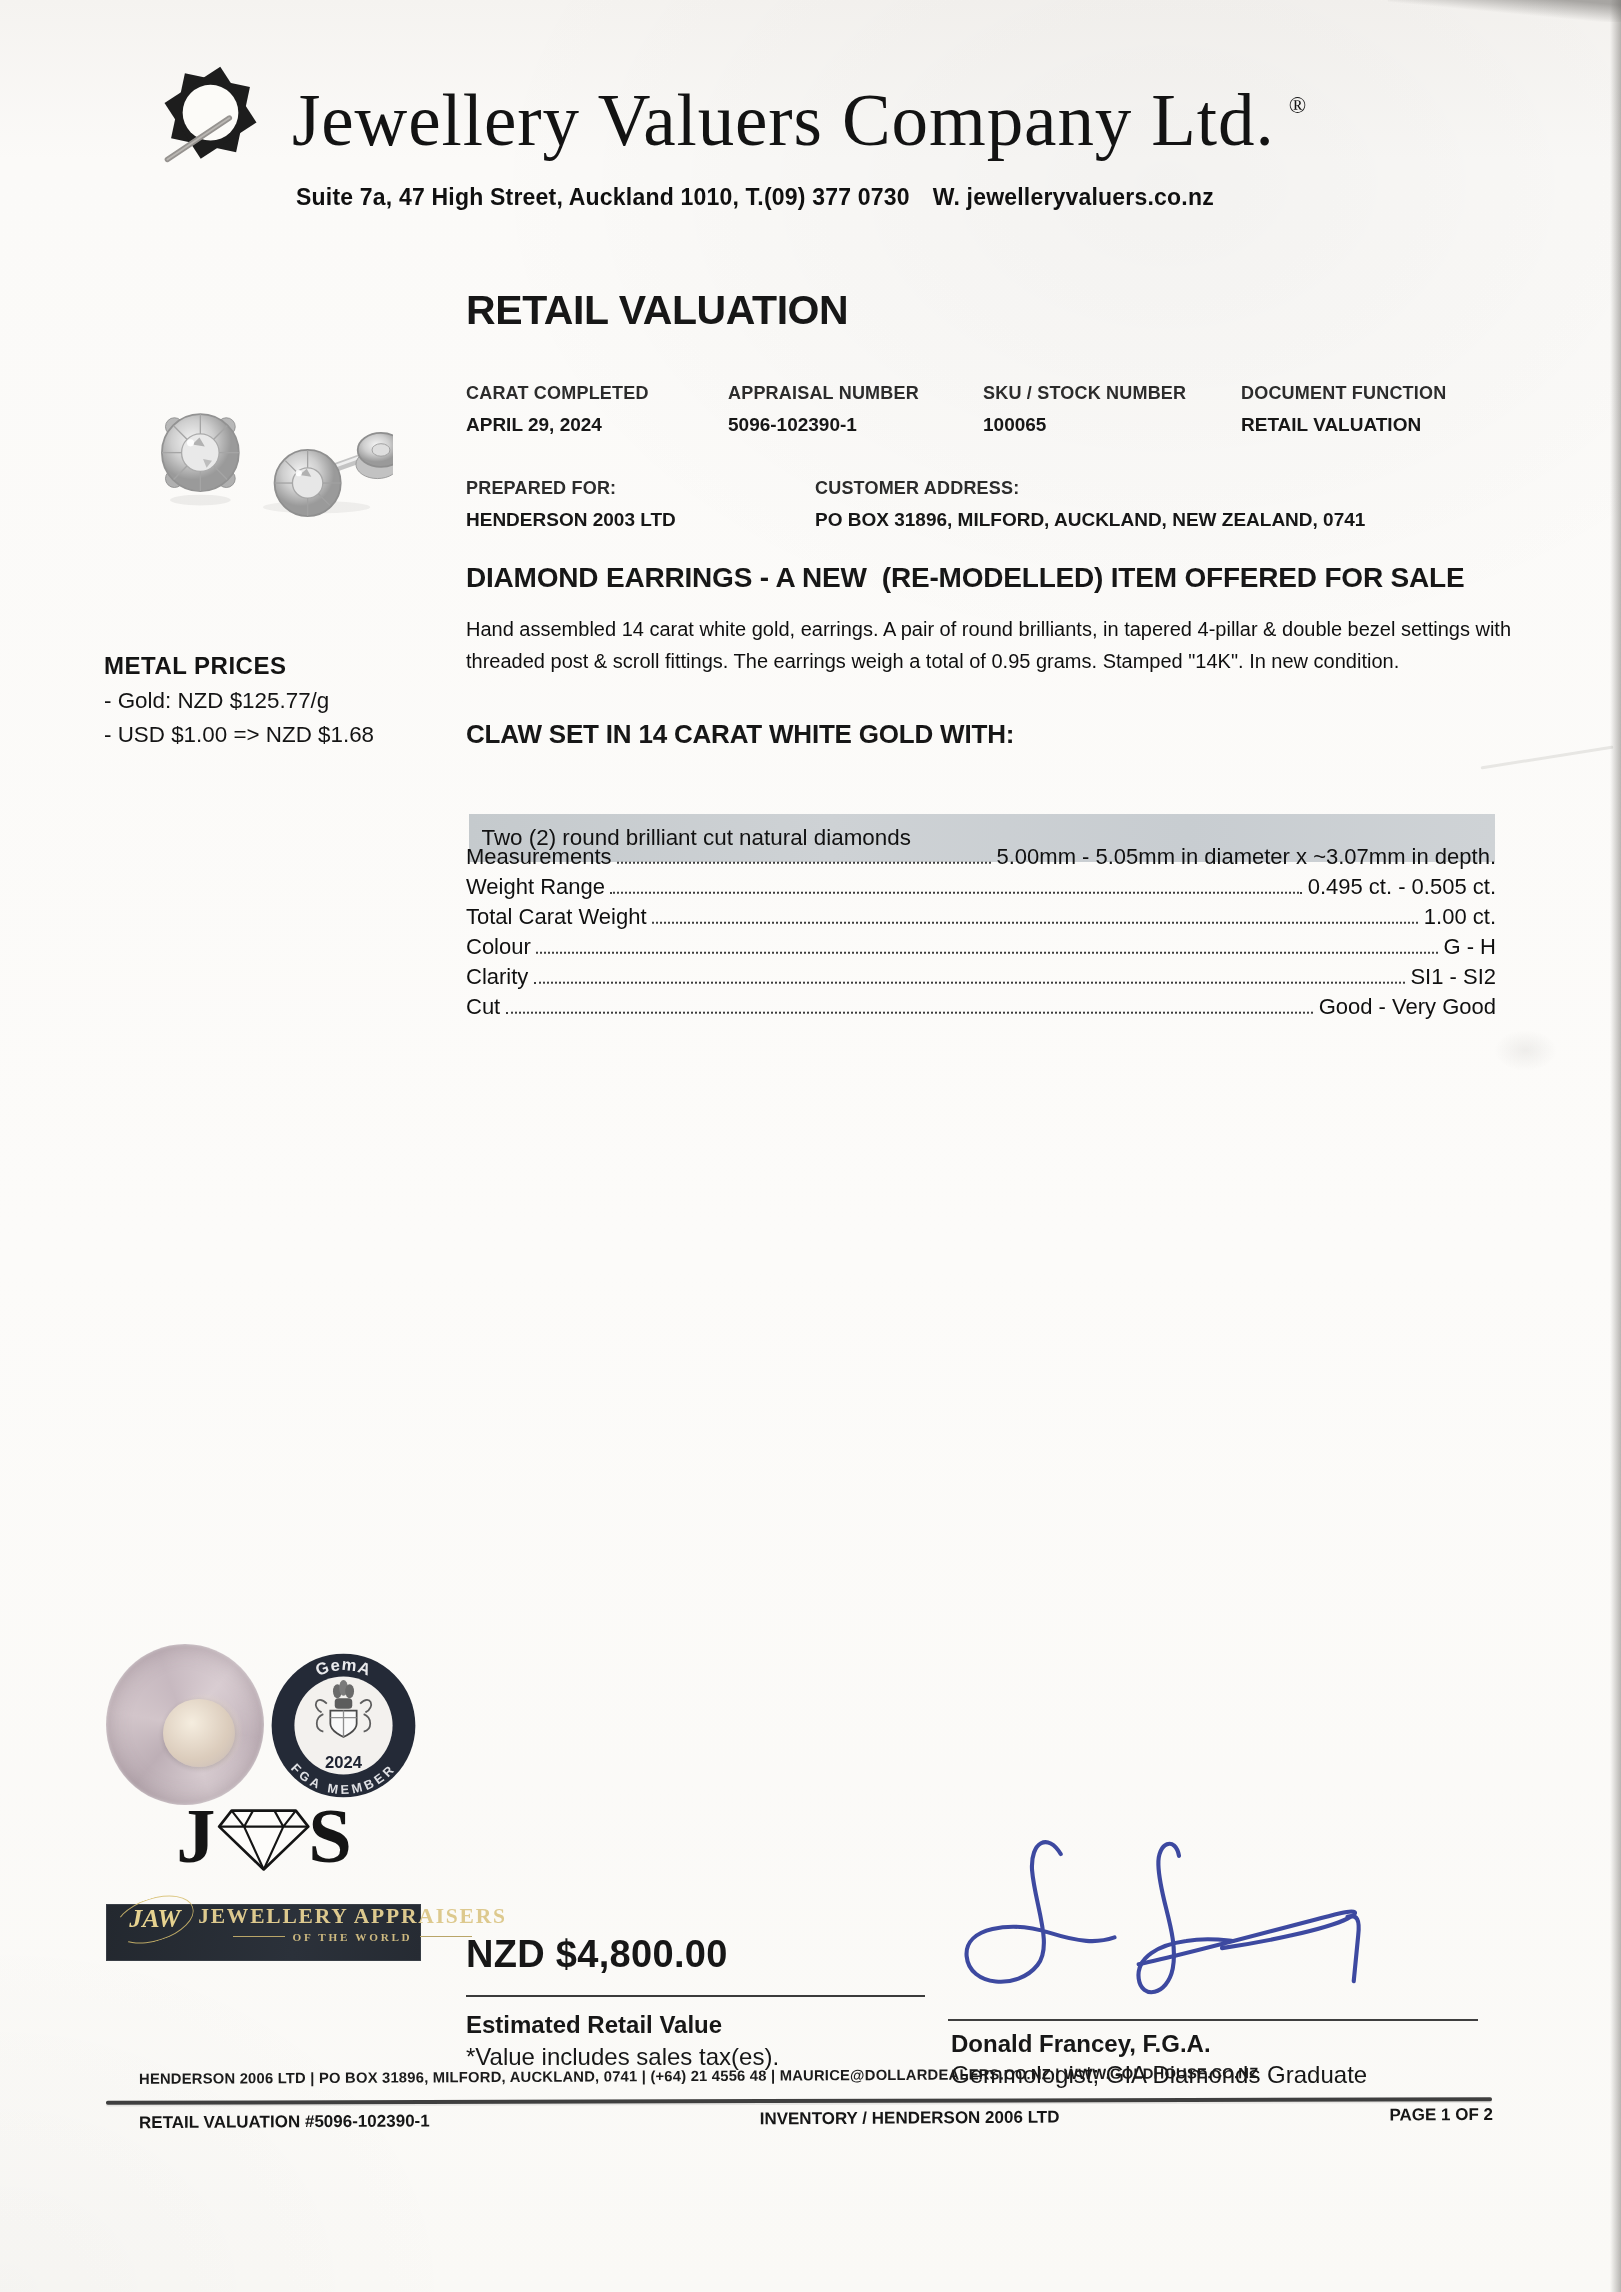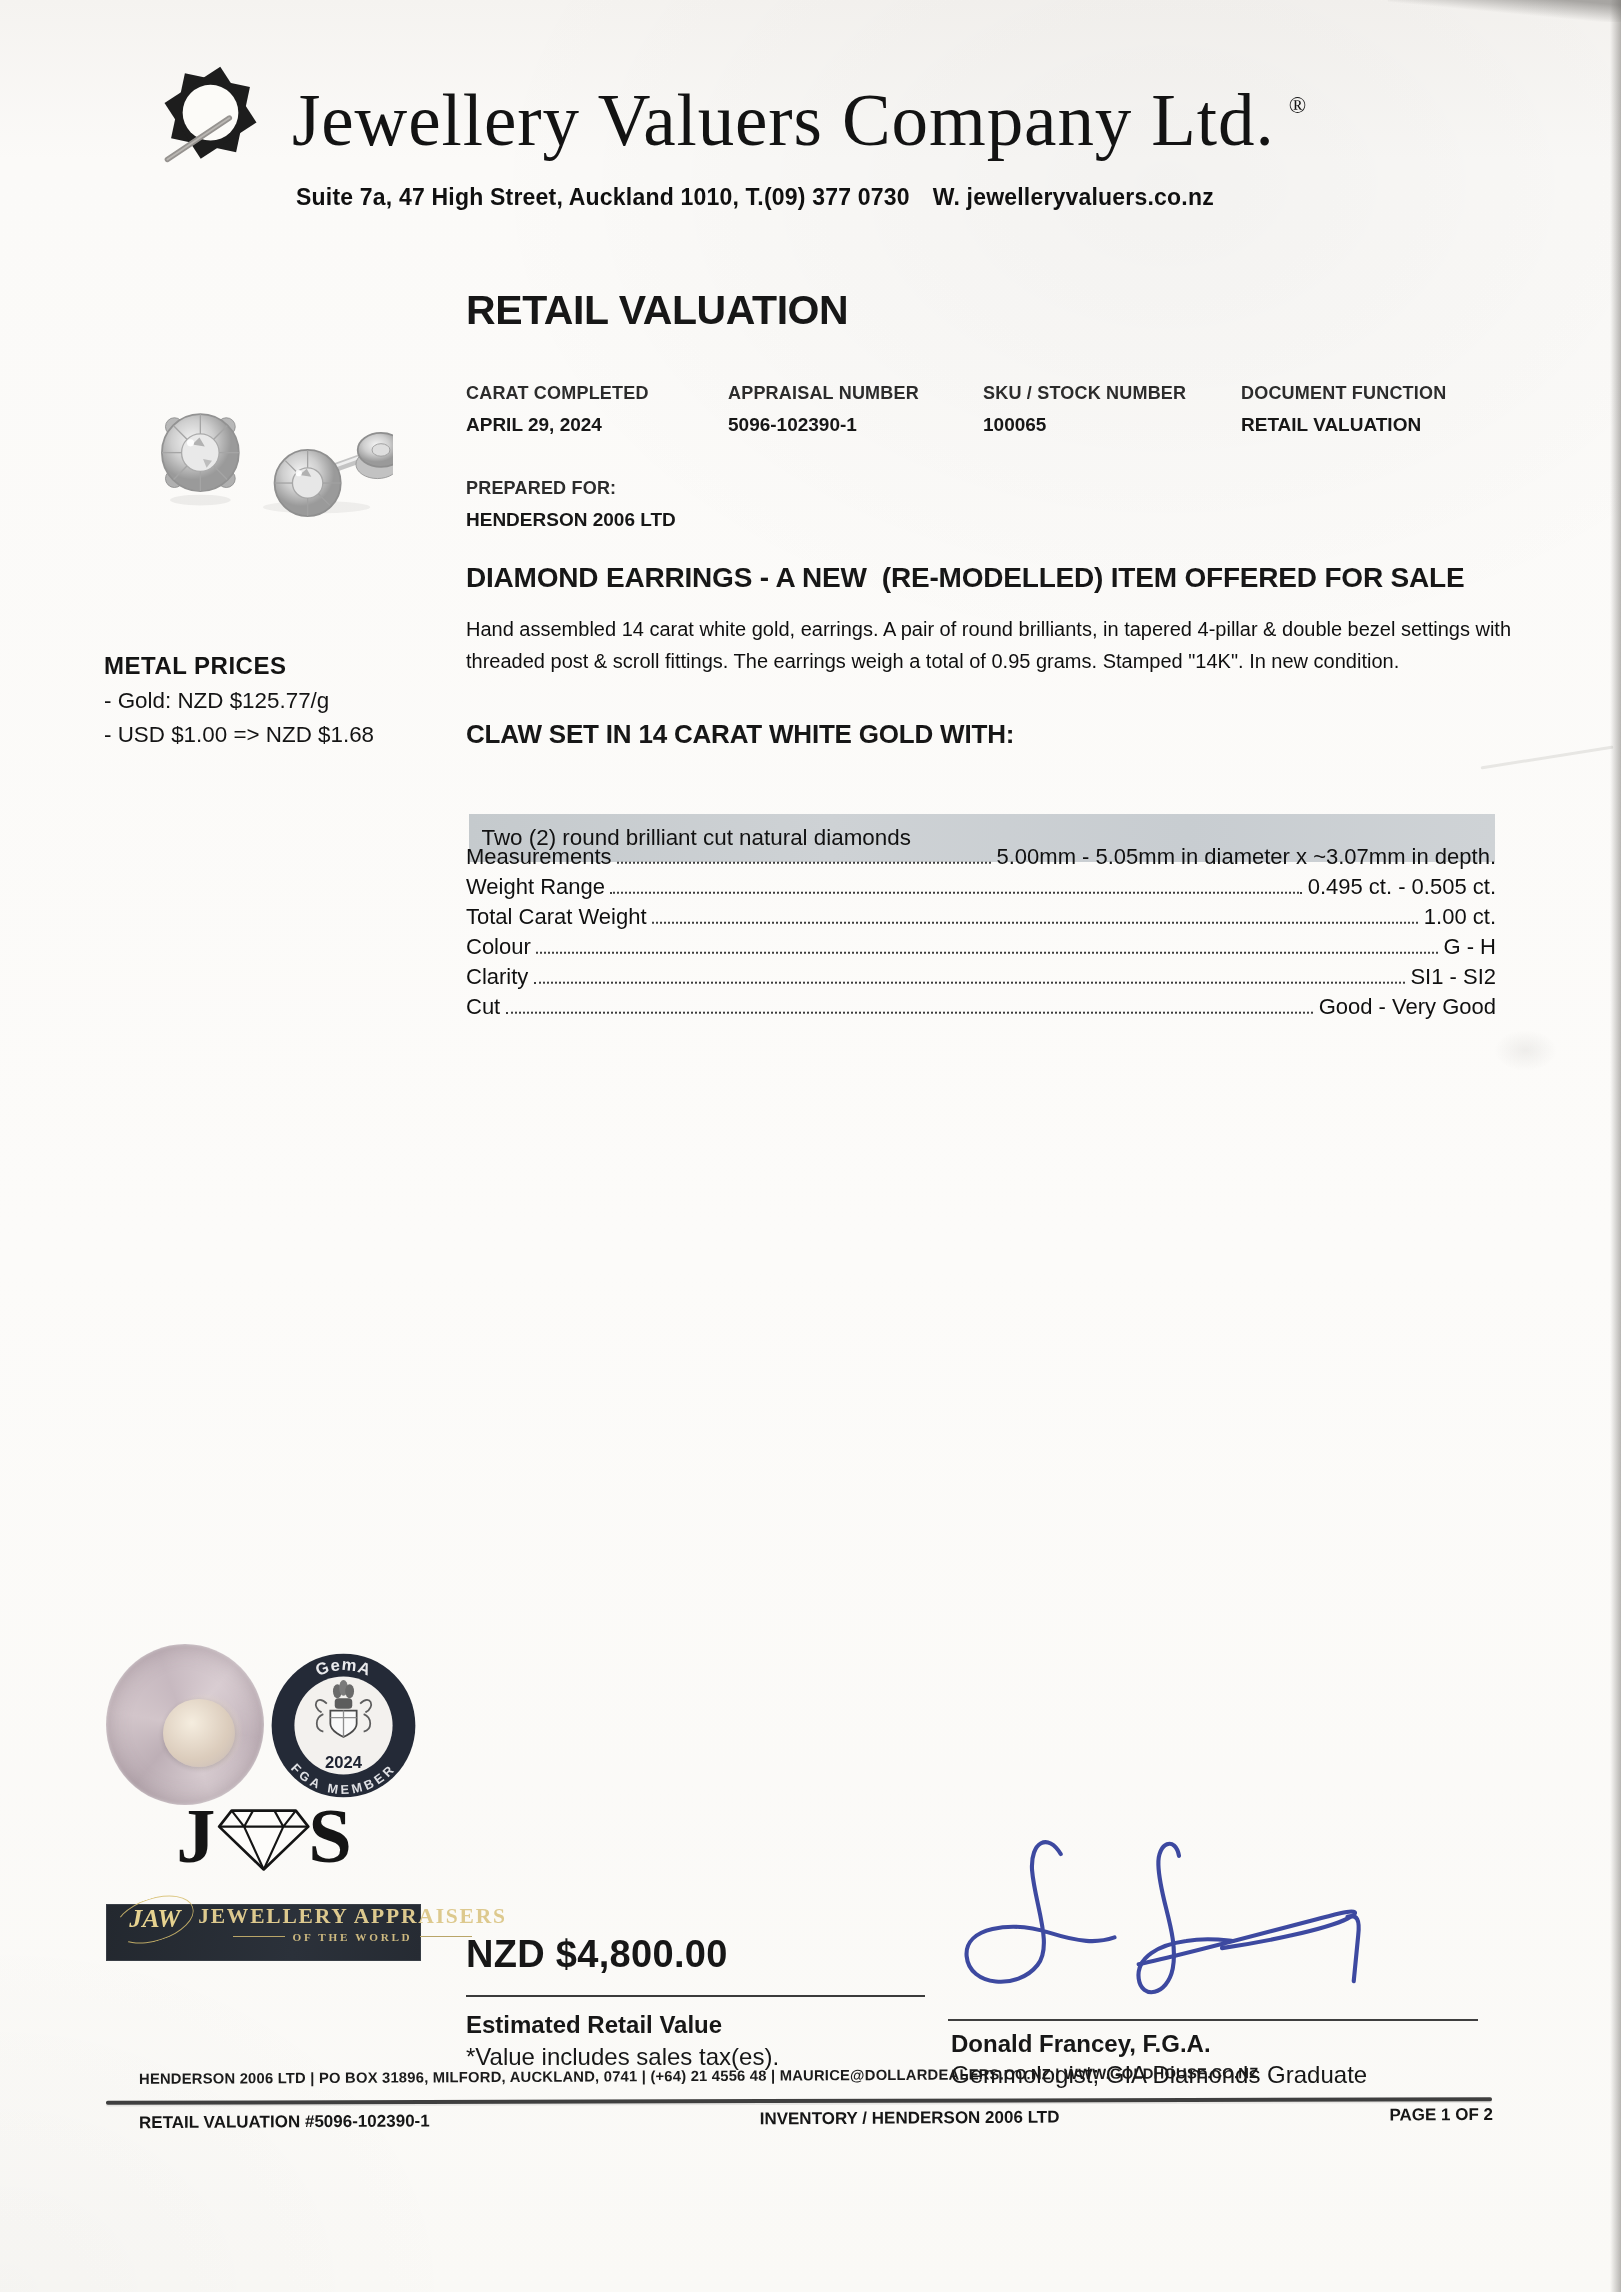--- a/index.html
+++ b/index.html
@@ -182,21 +182,25 @@
     </div>
     <div>
       <div class="meta-label">DOCUMENT FUNCTION</div>
       <div class="meta-value">RETAIL VALUATION</div>
     </div>
   </div>
 
   <div class="abs party-row">
     <div class="pc1">
       <div class="meta-label">PREPARED FOR:</div>
-      <div class="meta-value">HENDERSON 2006 LTD</div>
+      <div class="meta-value">HENDERSON 2003 LTD</div>
+    </div>
+    <div>
+      <div class="meta-label">CUSTOMER ADDRESS:</div>
+      <div class="meta-value">PO BOX 31896, MILFORD, AUCKLAND, NEW ZEALAND, 0741</div>
     </div>
   </div>
 
   <div class="abs item-heading">DIAMOND EARRINGS - A NEW  (RE-MODELLED) ITEM OFFERED FOR SALE</div>
   <div class="abs item-desc">Hand assembled 14 carat white gold, earrings. A pair of round brilliants, in tapered 4-pillar &amp; double bezel settings with threaded post &amp; scroll fittings. The earrings weigh a total of 0.95 grams. Stamped "14K". In new condition.</div>
   <div class="abs setting-heading">CLAW SET IN 14 CARAT WHITE GOLD WITH:</div>
   <div class="abs stones-row">Two (2)  round brilliant cut natural diamonds</div>
 
   <div class="abs specs">
     <div class="spec-row">

